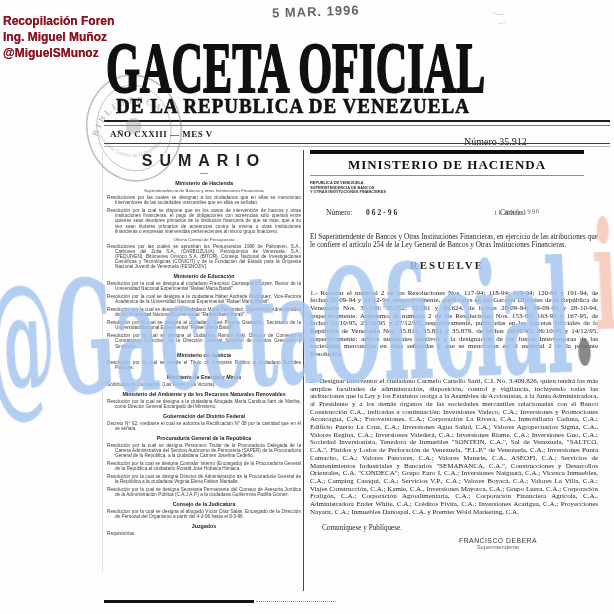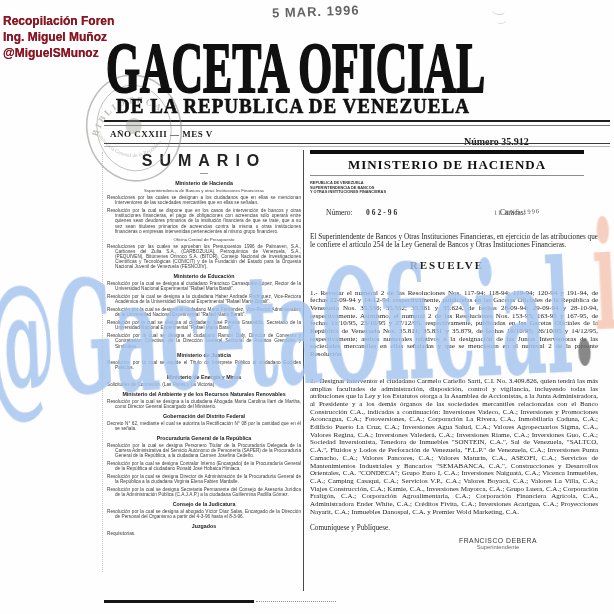--- a/index.html
+++ b/index.html
@@ -32,21 +32,21 @@
   .masthead-sub{position:absolute;left:116px;top:94px;white-space:nowrap;
     font-weight:bold;font-size:19px;letter-spacing:1px;color:#111;
     -webkit-text-stroke:.6px #111;transform:scaleY(1.1);transform-origin:0 0;z-index:2;}
 
   
   .rule-a{position:absolute;left:104px;top:120px;width:506px;height:3px;
     border-top:2px solid #1d1d1d;border-bottom:1px solid #777;}
   .header-row{position:absolute;left:104px;top:128px;width:506px;height:13px;font-size:10px;color:#1c1c1c;}
   .hdr-left{position:absolute;left:6px;top:1px;font-weight:bold;font-size:9px;letter-spacing:.5px;}
   .hdr-center{position:absolute;left:149px;top:0;font-size:10px;}
-  .hdr-right{position:absolute;left:360px;top:8px;font-weight:bold;font-size:10px;}
+  .hdr-right{position:absolute;left:360px;top:8px;font-weight:normal;font-size:10px;}
   .rule-b{position:absolute;left:104px;top:143px;width:506px;height:2px;
     border-top:1px solid #3a3a3a;border-bottom:1px solid #b5b5b5;}
 
   
   .left-col{position:absolute;left:107px;top:149px;width:194px;height:448px;overflow:hidden;
     font-family:"Liberation Sans","DejaVu Sans",sans-serif;}
   .sum-title{text-align:center;font-weight:bold;font-size:16px;letter-spacing:7px;color:#222;margin-top:3px;}
   .sum-dash{text-align:center;font-size:8px;color:#333;line-height:5px;margin-bottom:5px;}
   .blk-h{font-weight:bold;font-size:5.3px;text-align:center;margin:3.5px 4px 2px;color:#222;}
   .blk-s{font-size:4.4px;text-align:center;margin:2px 6px;color:#444;}
@@ -66,21 +66,21 @@
     font-size:3.9px;line-height:4.7px;color:#333;}
   .resol{width:274px;margin-top:10px;text-align:center;font-size:9px;letter-spacing:3px;color:#222;}
   .numrow{position:relative;margin-top:13px;height:10px;font-size:7.5px;}
   .num-label{position:absolute;left:16px;}
   .num-value{position:absolute;left:56px;font-weight:bold;letter-spacing:2px;color:#2e2e2e;}
   .car-label{position:absolute;left:146px;padding-left:44px;}
   .car-value{position:absolute;left:184px;font-size:6.5px;letter-spacing:1px;color:#555;transform:rotate(-2deg);}
   .intro{margin-top:15px;width:288px;font-size:7.2px;line-height:8.2px;text-align:justify;}
   .resuelve{width:274px;margin-top:9px;text-align:center;font-weight:bold;font-size:11px;letter-spacing:2px;}
   .clause{margin-top:19px;width:288px;font-size:7px;line-height:7.7px;text-align:justify;}
-  .closing{margin-top:7px;font-size:7.2px;}
+  .closing{margin-top:7px;font-size:7.2px;margin-left:12px;}
   .signature{margin-top:5px;margin-left:108px;width:160px;text-align:center;
     font-family:"Liberation Sans",sans-serif;}
   .sig-name{font-size:6.8px;letter-spacing:.5px;color:#333;}
   .sig-title{font-size:5.8px;color:#666;}
 
   
   .bottom-bar{position:absolute;left:104px;top:600px;width:150px;height:3px;background:#161616;}
   .bottom-dots{position:absolute;left:256px;top:601px;width:80px;border-top:1px dotted #8f8f8f;}
 
   

